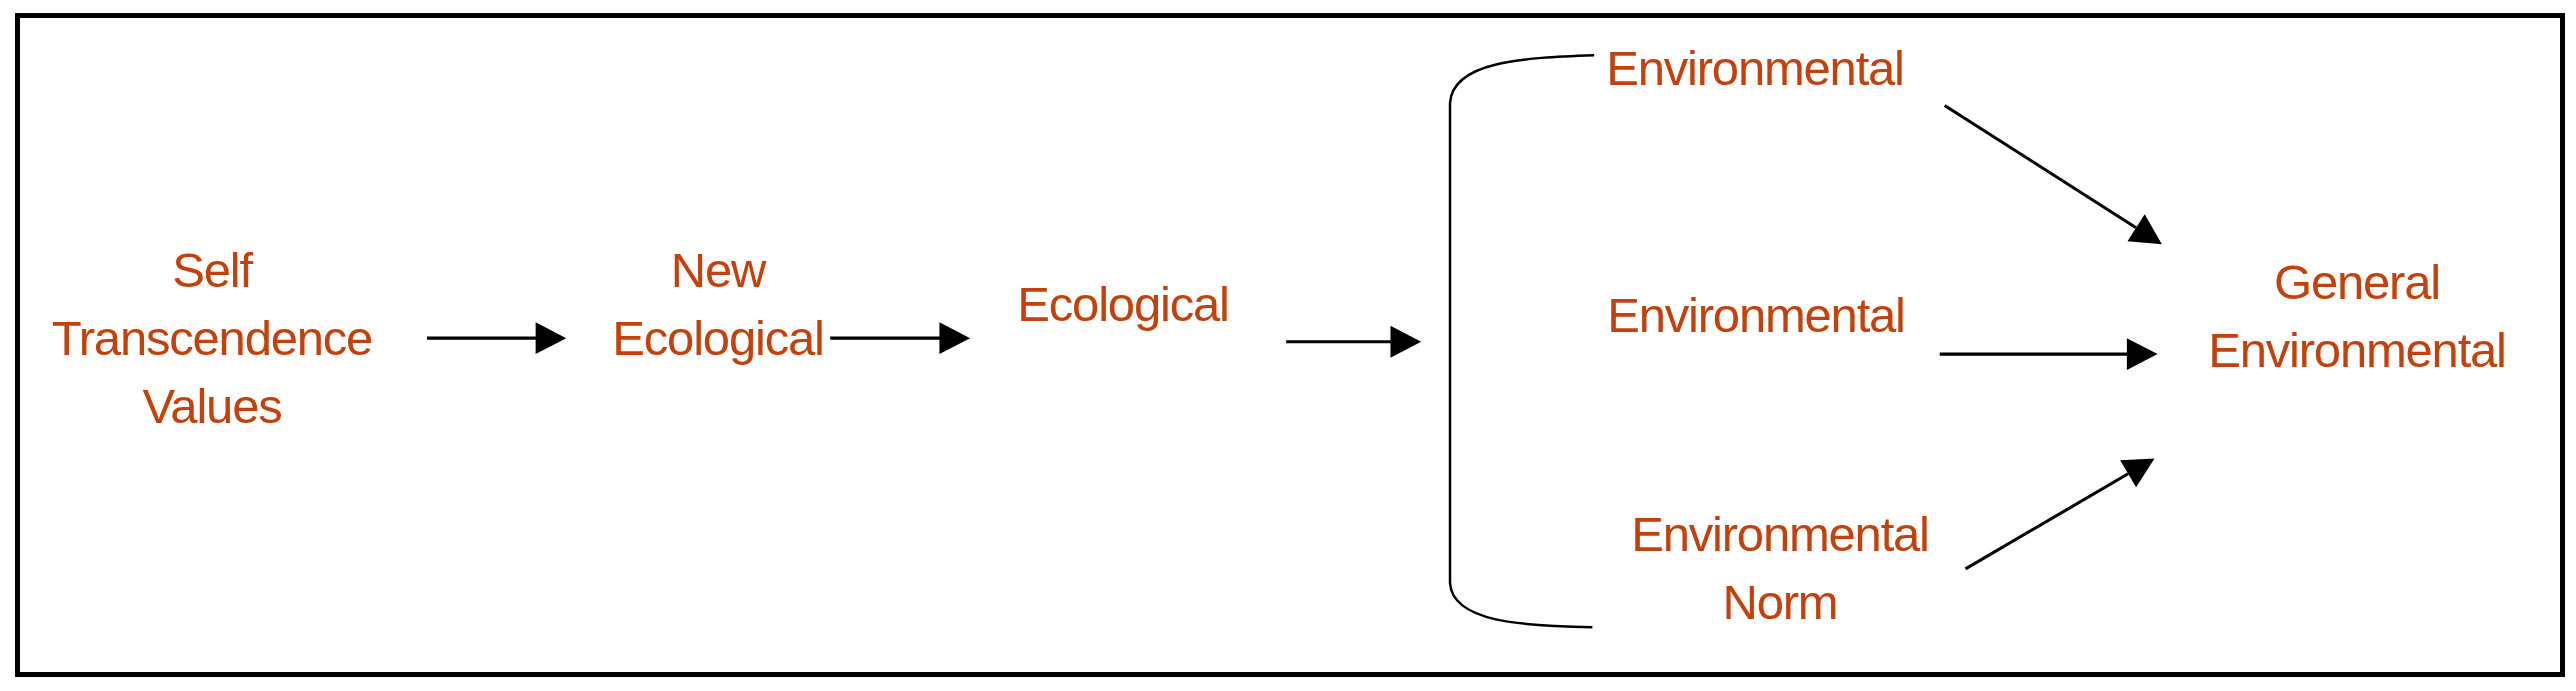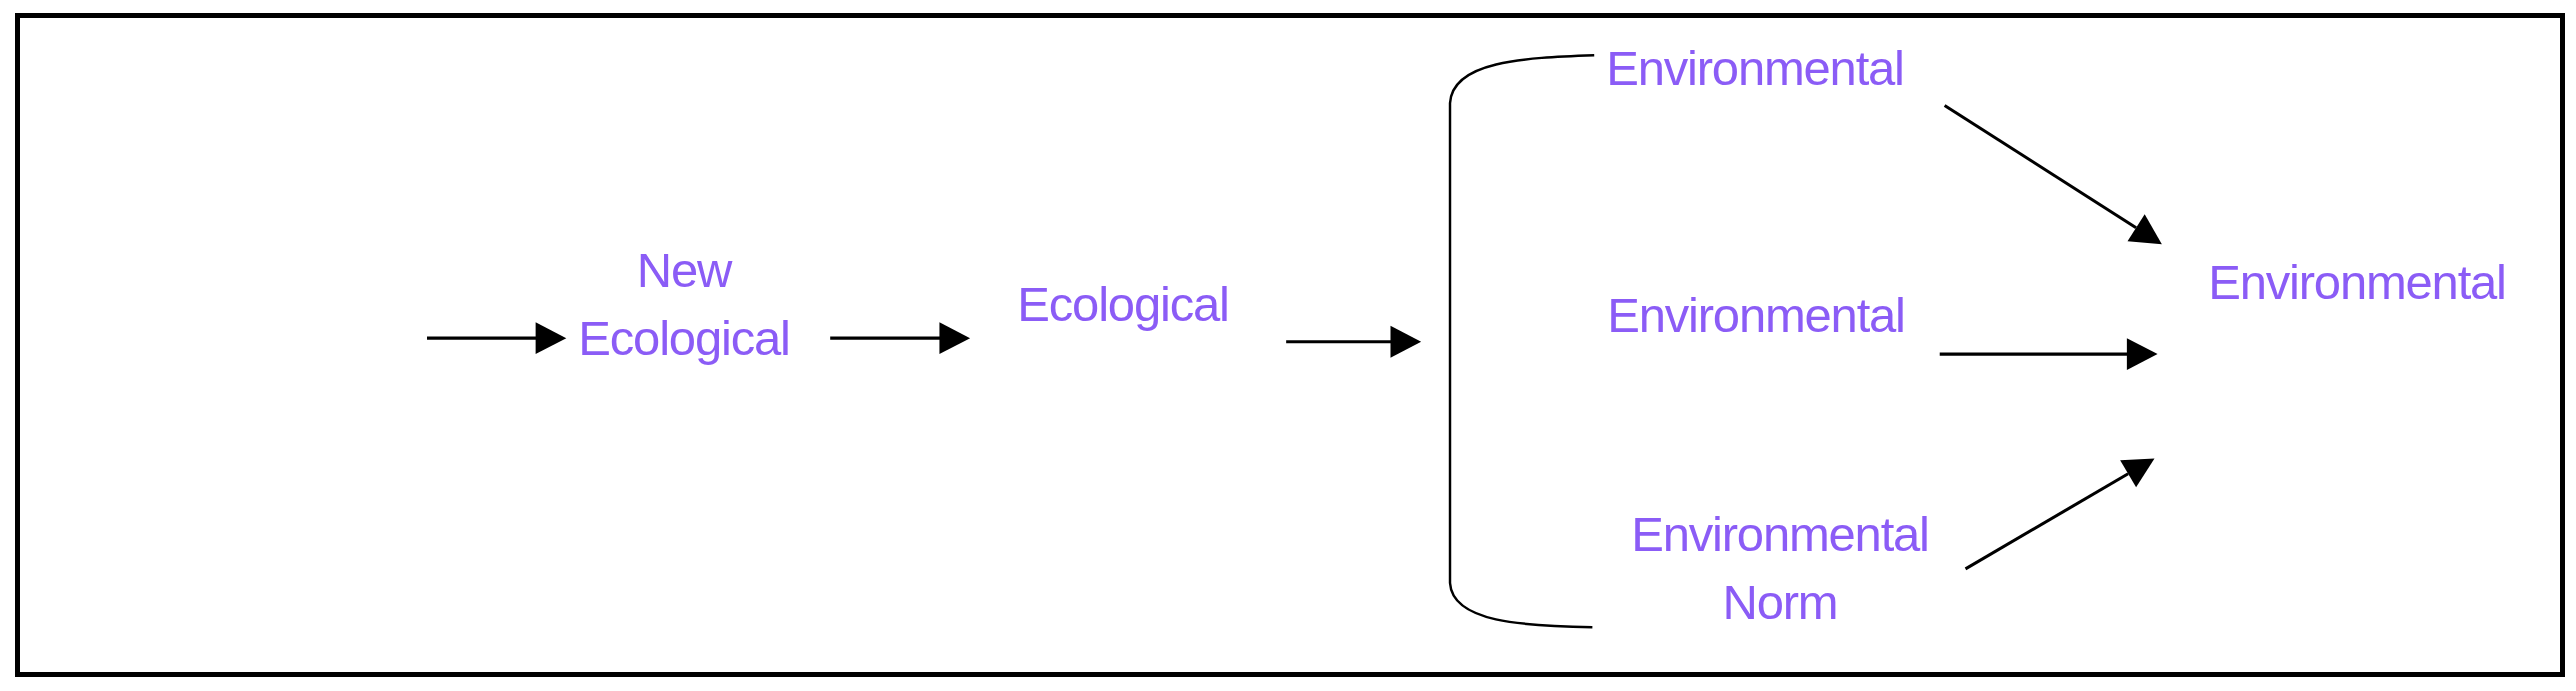--- a/index.html
+++ b/index.html
@@ -33,21 +33,21 @@
     height: 691px;
   }
   .node {
     position: absolute;
     transform: translateX(-50%);
     text-align: center;
     font-size: 49px;
     line-height: 68px;
     letter-spacing: -1.2px;
     white-space: nowrap;
-    color: #8b5cf6;
+    color: #c2410c;
   }
   .node .line { display: block; }
 </style>
 </head>
 <body>
 
 <div class="canvas">
 
   <div class="frame"></div>
 
@@ -79,22 +79,27 @@
       <line x1="3160" y1="577" x2="3467" y2="577" stroke="#000" stroke-width="5"></line>
       <polygon points="3515,577 3465,551 3465,603" fill="#000"></polygon>
     </g>
 
     <g>
       <line x1="3202" y1="927" x2="3467" y2="772" stroke="#000" stroke-width="5"></line>
       <polygon points="3510,747 3480,794 3454,750" fill="#000"></polygon>
     </g>
   </svg>
 
+  <div class="node" style="left:212px; top:236px;">
+    <span class="line">Self</span>
+    <span class="line">Transcendence</span>
+    <span class="line">Values</span>
+  </div>
 
-  <div class="node" style="left:684px; top:236px;">
+  <div class="node" style="left:718px; top:236px;">
     <span class="line">New</span>
     <span class="line">Ecological</span>
   </div>
 
   <div class="node" style="left:1123px; top:270px;">
     <span class="line">Ecological</span>
   </div>
 
   <div class="node" style="left:1755px; top:34px;">
     <span class="line">Environmental</span>
@@ -103,17 +108,18 @@
   <div class="node" style="left:1756px; top:281px;">
     <span class="line">Environmental</span>
   </div>
 
   <div class="node" style="left:1780px; top:500px;">
     <span class="line">Environmental</span>
     <span class="line">Norm</span>
   </div>
 
   <div class="node" style="left:2357px; top:248px;">
+    <span class="line">General</span>
     <span class="line">Environmental</span>
   </div>
 
 </div>
 
 
 </body></html>

